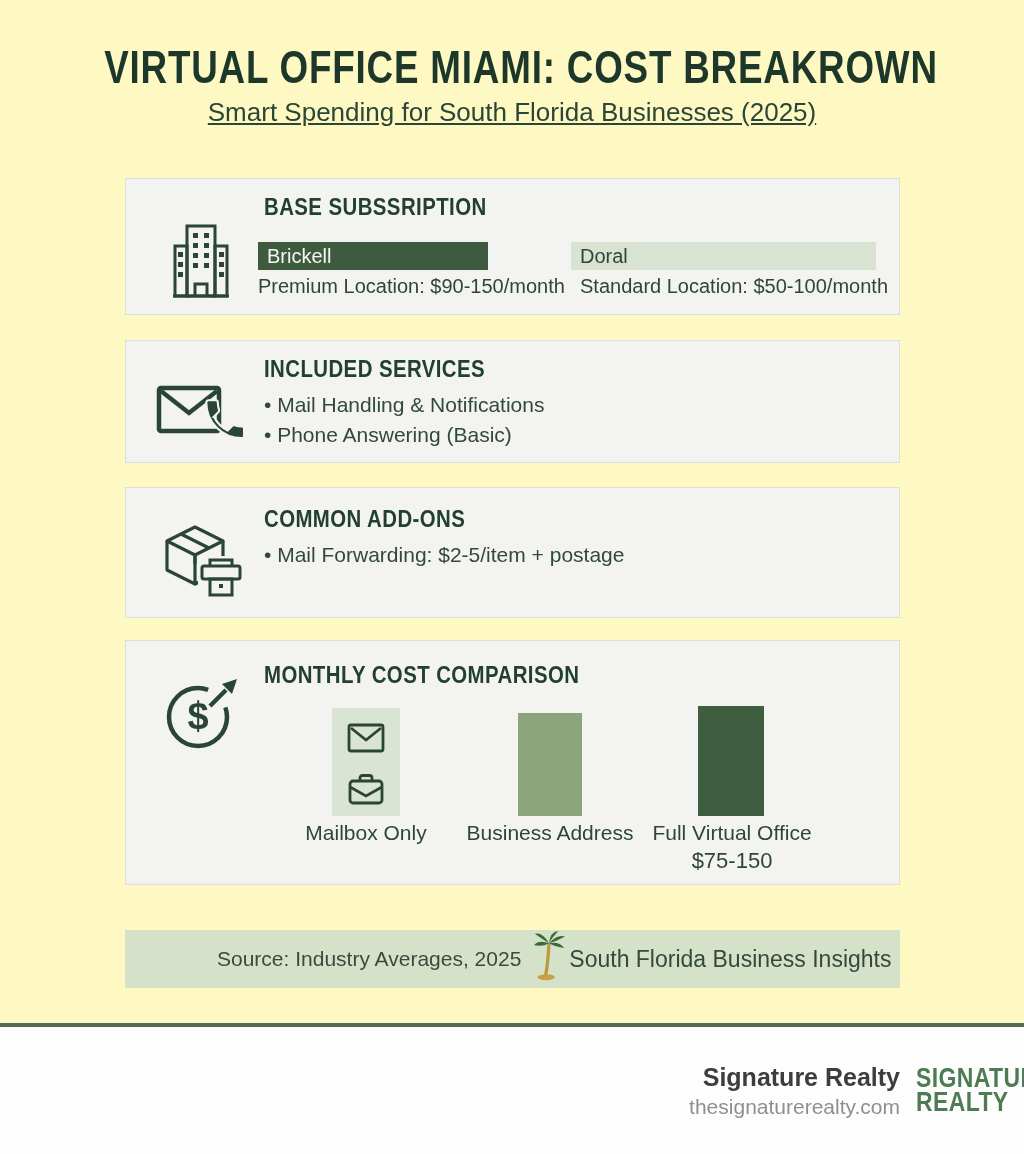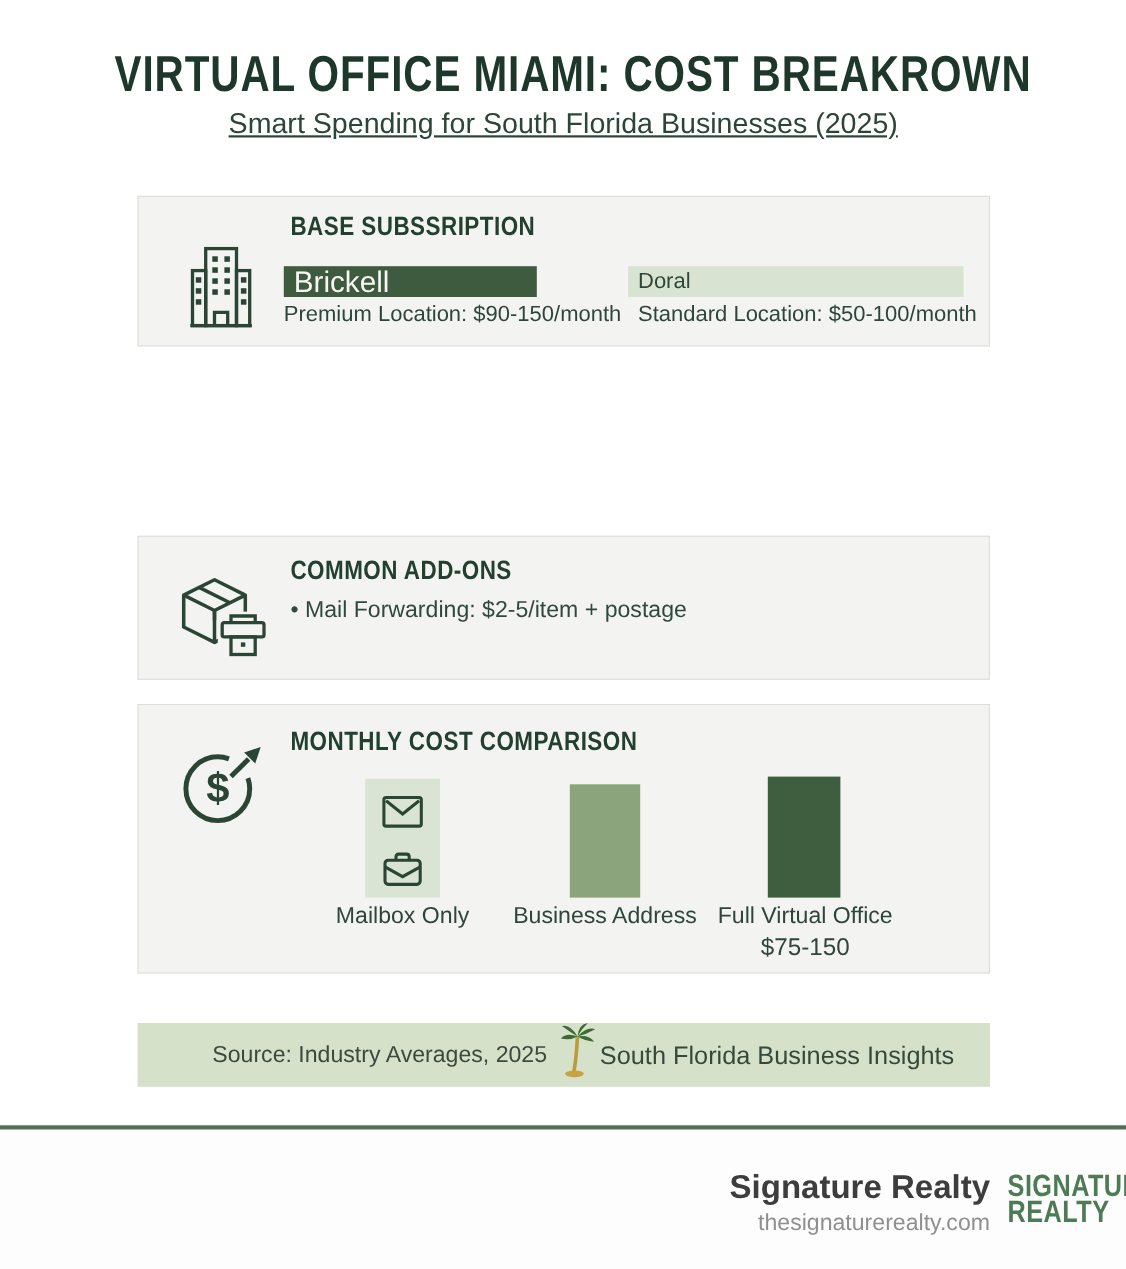--- a/index.html
+++ b/index.html
@@ -1,19 +1,19 @@
 <!DOCTYPE html>
 <html><head>
 <meta charset="utf-8">
 <style>
   * { margin:0; padding:0; box-sizing:border-box; }
   body { background:#e8e8e6; font-family:"Liberation Sans", sans-serif; }
   .poster {
     position:relative; width:1024px; height:1154px; margin:0 auto;
-    background:#ffffff; overflow:hidden; color:#31493c;
+    background:#fef9c3; overflow:hidden; color:#31493c;
   }
   .title {
     position:absolute; top:40px; left:0; width:100%; text-align:center;
     font-size:46px; font-weight:700; color:#1d382a; white-space:nowrap;
   }
   .title span { display:inline-block; transform:scaleX(.80); transform-origin:50% 50%; letter-spacing:1px; }
   .subtitle {
     position:absolute; top:97px; left:0; width:100%; text-align:center;
     font-size:26px; color:#2b4537;text-decoration:underline;
   }
@@ -25,50 +25,50 @@
   .card-2 { top:340px; height:123px; }
   .card-3 { top:487px; height:131px; }
   .card-4 { top:640px; height:245px; }
   .sec-head {
     position:absolute; left:138px; font-size:24px; font-weight:700; color:#22402e;
     white-space:nowrap; transform:scaleX(.85); transform-origin:0 50%; letter-spacing:.5px;
   }
   .icon-slot { position:absolute; }
   .bar-brickell {
     position:absolute; left:132px; top:63px; width:230px; height:28px;
-    background:#3e5b40; color:#f6f6f2; font-size:27px; line-height:28px; padding-left:9px;
+    background:#3e5b40; color:#f6f6f2; font-size:20px; line-height:28px; padding-left:9px;
   }
   .bar-doral {
     position:absolute; left:445px; top:63px; width:305px; height:28px;
     background:#d9e3d2; color:#2e4639; font-size:20px; line-height:28px; padding-left:9px;
   }
   .caption { position:absolute; top:96px; font-size:20px; color:#2e463a; white-space:nowrap; }
   .caption.premium { left:132px; }
   .caption.standard { left:454px; }
   .bullet { position:absolute; left:138px; font-size:21px; color:#31493c; white-space:nowrap; }
   .bullet::before { content:"•\00a0 "; }
   .chart-bar { position:absolute; }
   .cbar-1 { left:206px; top:67px; width:68px; height:108px; background:#dae4d4;
             display:flex; flex-direction:column; align-items:center; padding-top:15px; gap:16px; }
   .cbar-2 { left:392px; top:72px; width:64px; height:103px; background:#8ba47b; }
   .cbar-3 { left:572px; top:65px; width:66px; height:110px; background:#3f5e3f; }
   .cat-label { position:absolute; top:180px; width:220px; text-align:center; font-size:21px; color:#2e463a; }
   .cat-value { position:absolute; top:207px; width:220px; text-align:center; font-size:22px; color:#2e463a; }
   .pos-a { left:130px; } .pos-b { left:314px; } .pos-c { left:496px; }
   .source-bar {
     position:absolute; left:125px; top:930px; width:775px; height:58px;
-    background:#d5e1c8; display:flex; align-items:center; padding-left:68px;
+    background:#d5e1c8; display:flex; align-items:center; padding-left:92px;
   }
   .source-label { font-size:21px; color:#3a4a3e; white-space:nowrap; }
   .source-brand { font-size:23px; color:#34493b; white-space:nowrap; margin-left:2px; }
   .palm { margin-left:12px; margin-top:-4px; }
   .divider { position:absolute; left:0; top:1023px; width:1024px; height:4px; background:#546e52; }
   .footer-area { position:absolute; left:0; top:1027px; width:1024px; height:127px; background:#fdfdfd; }
   .footer-info { position:absolute; right:124px; top:1063px; text-align:right; }
-  .footer-company { font-size:30px; font-weight:700; color:#3d3d3d; }
+  .footer-company { font-size:25px; font-weight:700; color:#3d3d3d; }
   .footer-site { font-size:21px; color:#8f8f8f; margin-top:3px; }
   .footer-logo { position:absolute; left:916px; top:1066px; color:#4d7b54; font-weight:700;
                  font-size:28px; line-height:24px; white-space:nowrap; }
   .footer-logo div { transform:scaleX(.82); transform-origin:0 50%; letter-spacing:.5px; }
   svg text { font-family:"Liberation Sans", sans-serif; }
 </style>
 </head>
 <body>
 
 <div class="poster">
@@ -104,20 +104,36 @@
         </g>
       </svg>
     </div>
     <div class="sec-head" style="top:14px;">BASE SUBSSRIPTION</div>
     <div class="bar-brickell">Brickell</div>
     <div class="bar-doral">Doral</div>
     <div class="caption premium">Premium Location: $90-150/month</div>
     <div class="caption standard">Standard Location: $50-100/month</div>
   </div>
 
+  <div class="card card-2">
+    <div class="icon-slot" style="left:30px; top:38px;">
+      <svg viewBox="0 0 94 64" width="94" height="64">
+        <g fill="none" stroke="#2b4535" stroke-width="4.5">
+          <rect x="3" y="9" width="60" height="43" rx="2"></rect>
+          <path d="M5 12 L33 34 L61 12"></path>
+        </g>
+        <g transform="translate(44 15) scale(2.1)">
+          <path fill="#2b4535" stroke="#f3f3f1" stroke-width="1" d="M6.62 10.79c1.44 2.83 3.76 5.14 6.59 6.59l2.2-2.21c.27-.26.66-.35 1.01-.24 1.12.37 2.33.57 3.57.57.55 0 1 .45 1 1V20c0 .55-.45 1-1 1-9.39 0-17-7.61-17-17 0-.55.45-1 1-1h3.5c.55 0 1 .45 1 1 0 1.25.2 2.45.57 3.57.11.35.03.74-.25 1.02l-2.2 2.2z"></path>
+        </g>
+      </svg>
+    </div>
+    <div class="sec-head" style="top:14px;">INCLUDED SERVICES</div>
+    <div class="bullet" style="top:52px;">Mail Handling &amp; Notifications</div>
+    <div class="bullet" style="top:82px;">Phone Answering (Basic)</div>
+  </div>
 
   <div class="card card-3">
     <div class="icon-slot" style="left:31px; top:32px;">
       <svg viewBox="0 0 88 84" width="88" height="84">
         <g fill="none" stroke="#2b4535" stroke-width="3.2" stroke-linejoin="round">
           <path d="M10 21 L38 7 L66 21 L38 35 Z"></path>
           <path d="M10 21 V50 L38 64 V35"></path>
           <path d="M66 21 V50 L38 64"></path>
           <path d="M24 14 L52 28"></path>
           <path d="M38 35 V44"></path>

